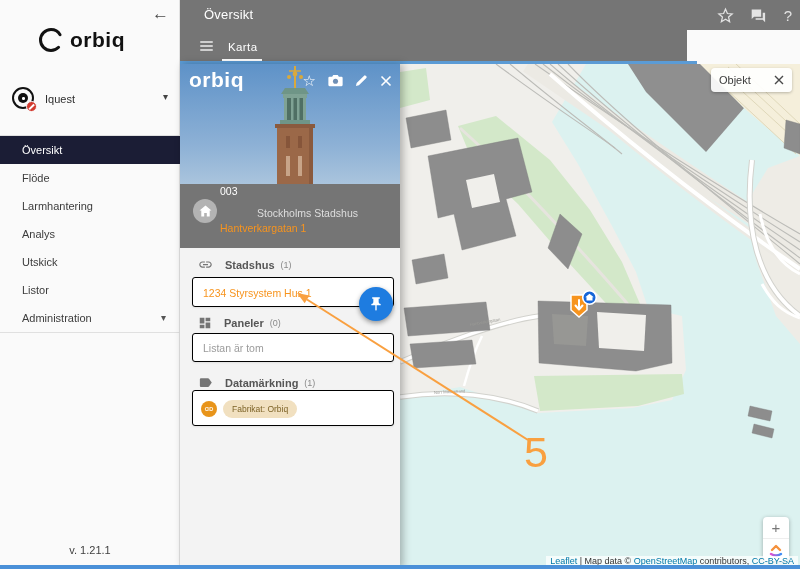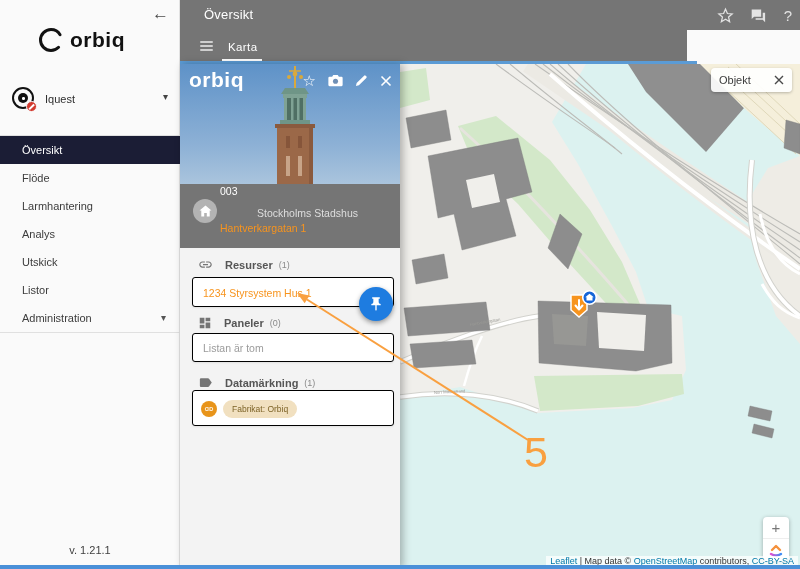--- a/index.html
+++ b/index.html
@@ -289,21 +289,21 @@
         <svg width="16" height="16" viewBox="0 0 24 24">
             <path d="M16,9 L16,4 L17,4 A1,1 0 0 0 17,2 L7,2 A1,1 0 0 0 7,4 L8,4 L8,9 C8,10.66 6.66,12 5,12 L5,14 L10.97,14 L10.97,21 L12,22 L13,21 L13,14 L19,14 L19,12 C17.34,12 16,10.66 16,9 Z" fill="#fff"></path>
           </svg>
       </span>
     </div>
 
     <div class="sect" style="top:193px;">
       <svg width="15" height="15" viewBox="0 0 24 24" fill="#757575">
           <path d="M3.9 12c0-1.7 1.4-3.1 3.1-3.1h4V7H7c-2.8 0-5 2.2-5 5s2.2 5 5 5h4v-1.9H7c-1.7 0-3.1-1.4-3.1-3.1zM8 13h8v-2H8v2zm9-6h-4v1.9h4c1.7 0 3.1 1.4 3.1 3.1s-1.4 3.1-3.1 3.1h-4V17h4c2.8 0 5-2.2 5-5s-2.2-5-5-5z"></path>
         </svg>
-      <span class="s-lbl">Resurser</span>
+      <span class="s-lbl">Stadshus</span>
       <span class="s-cnt">(1)</span>
     </div>
     <div class="wcard" style="top:213px;height:30px;">
       <span class="res-link">1234 Styrsystem Hus 1</span>
       <span class="res-star">☆</span>
     </div>
 
     <div class="sect" style="top:251px;">
       <svg width="14" height="14" viewBox="0 0 24 24" fill="#757575">
           <path d="M3 13h8V3H3v10zm0 8h8v-6H3v6zm10 0h8V11h-8v10zm0-18v6h8V3h-8z"></path>

